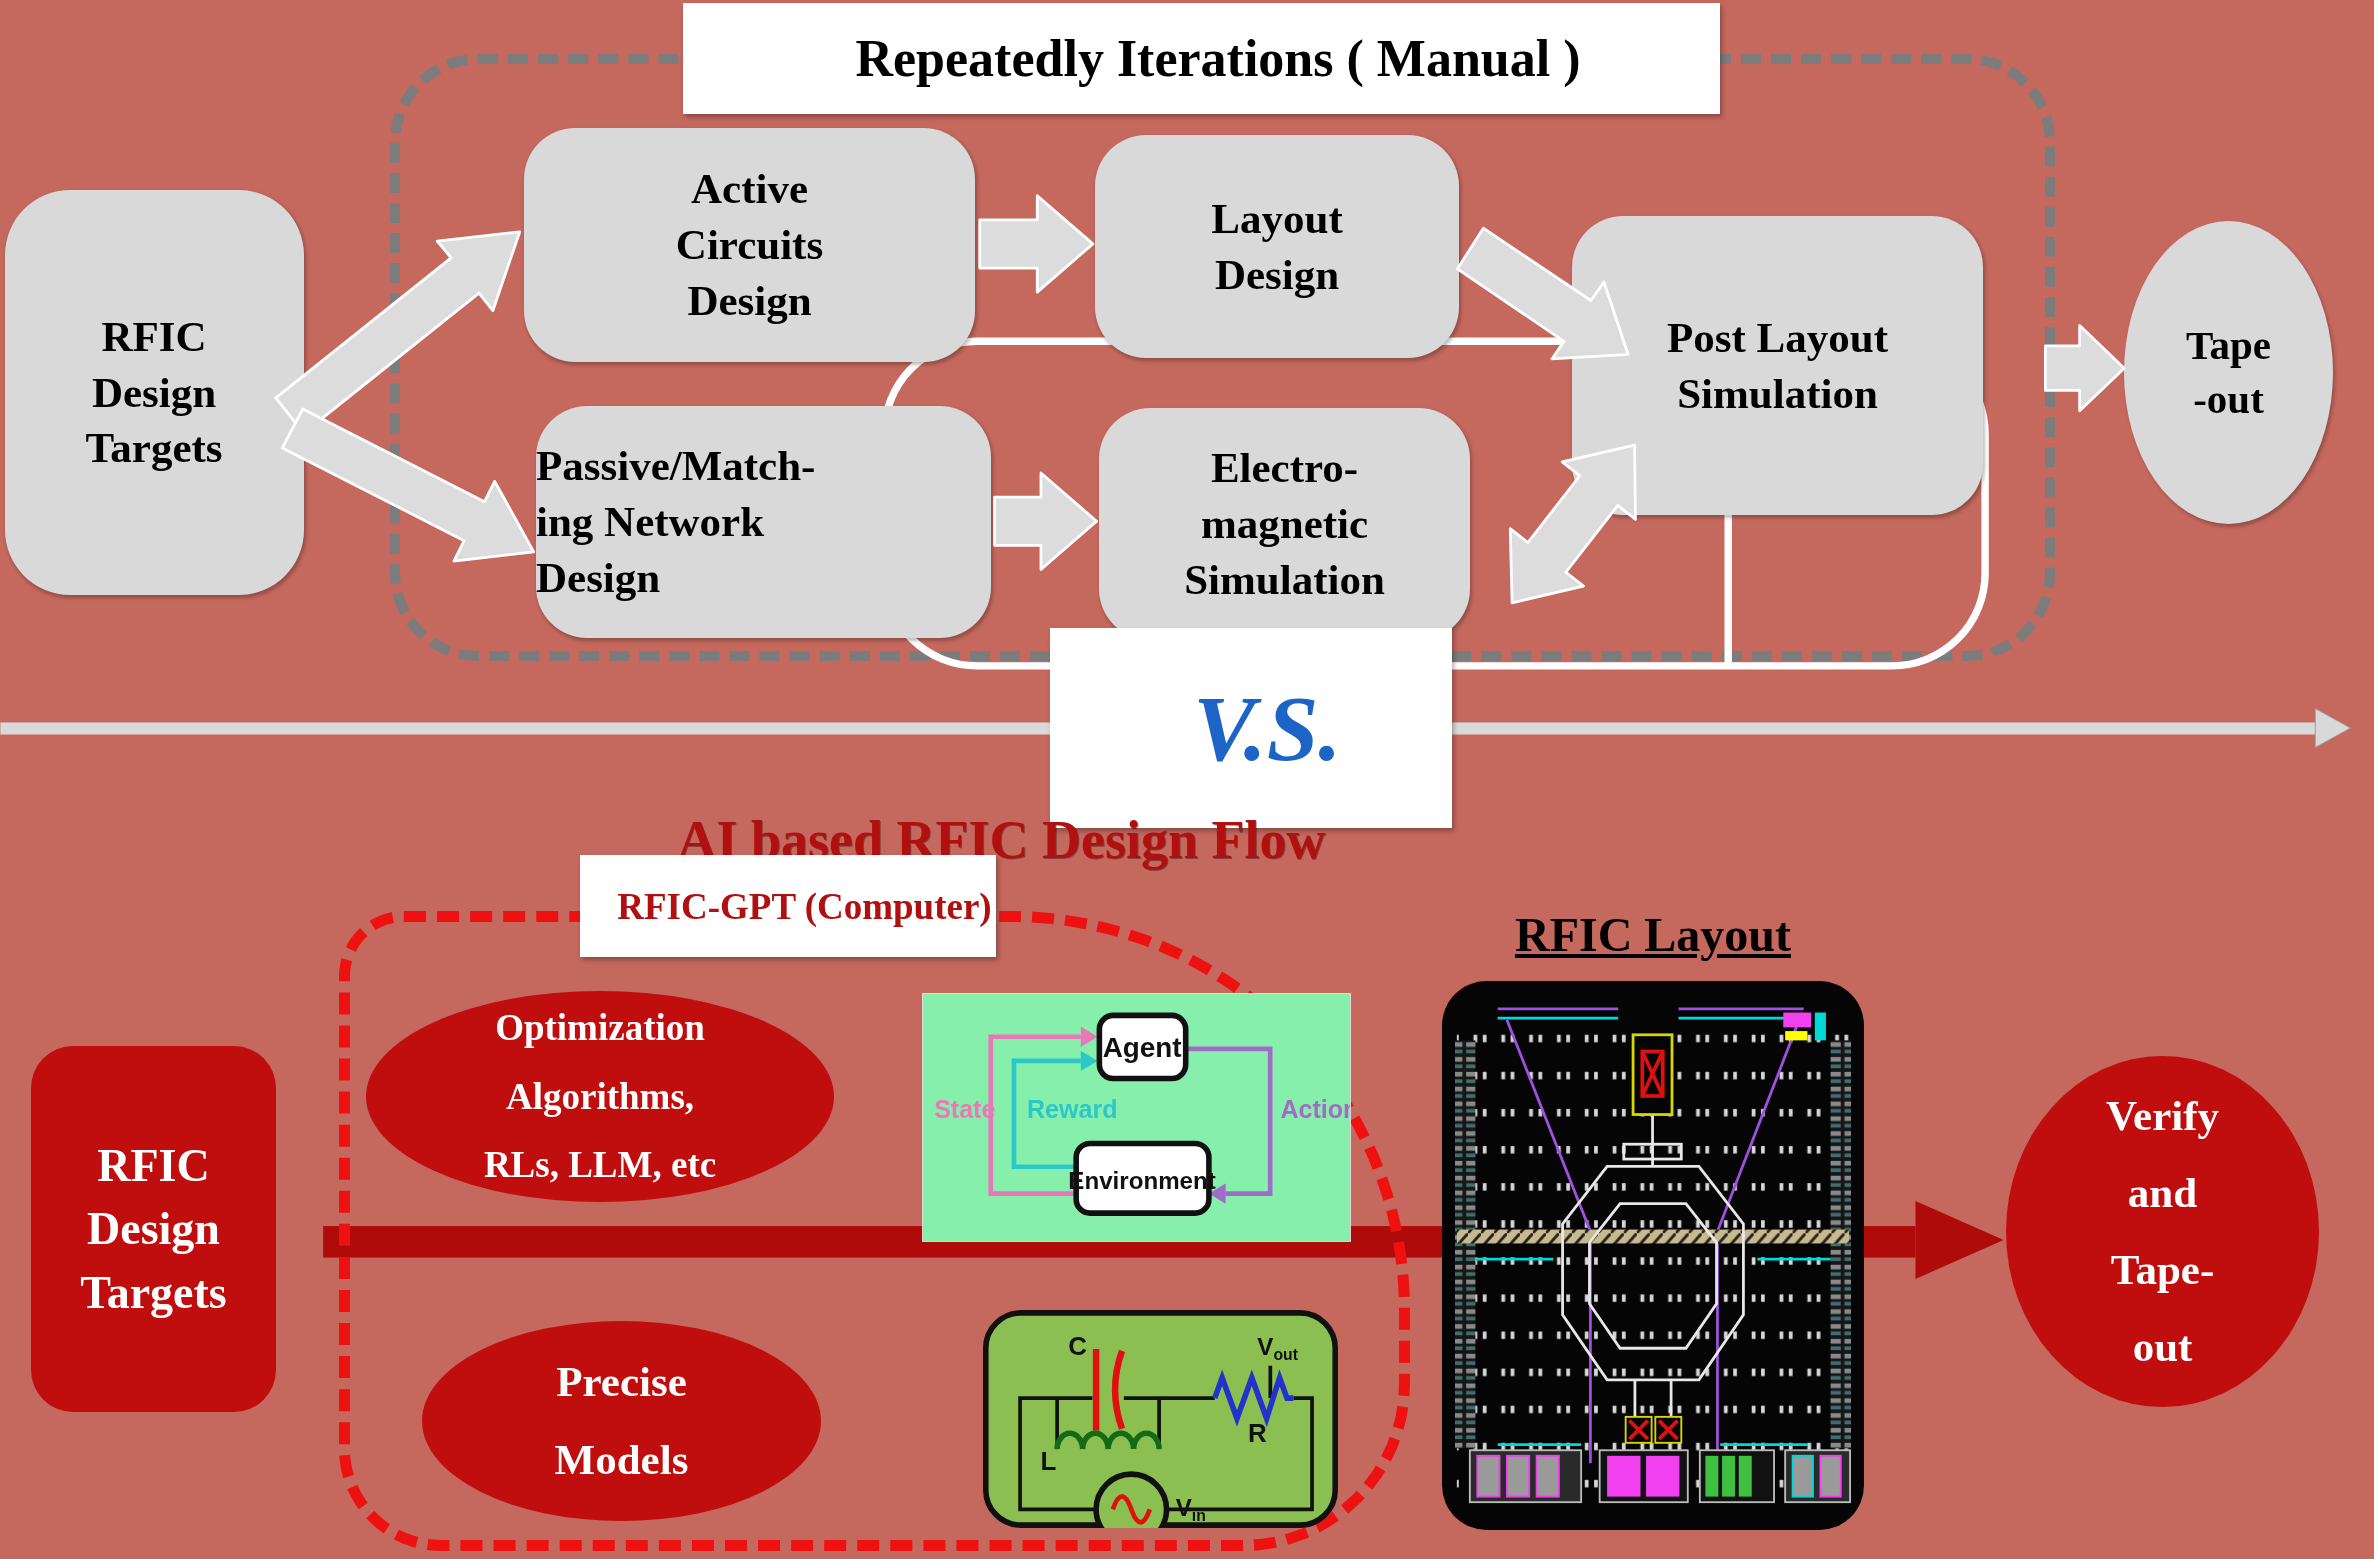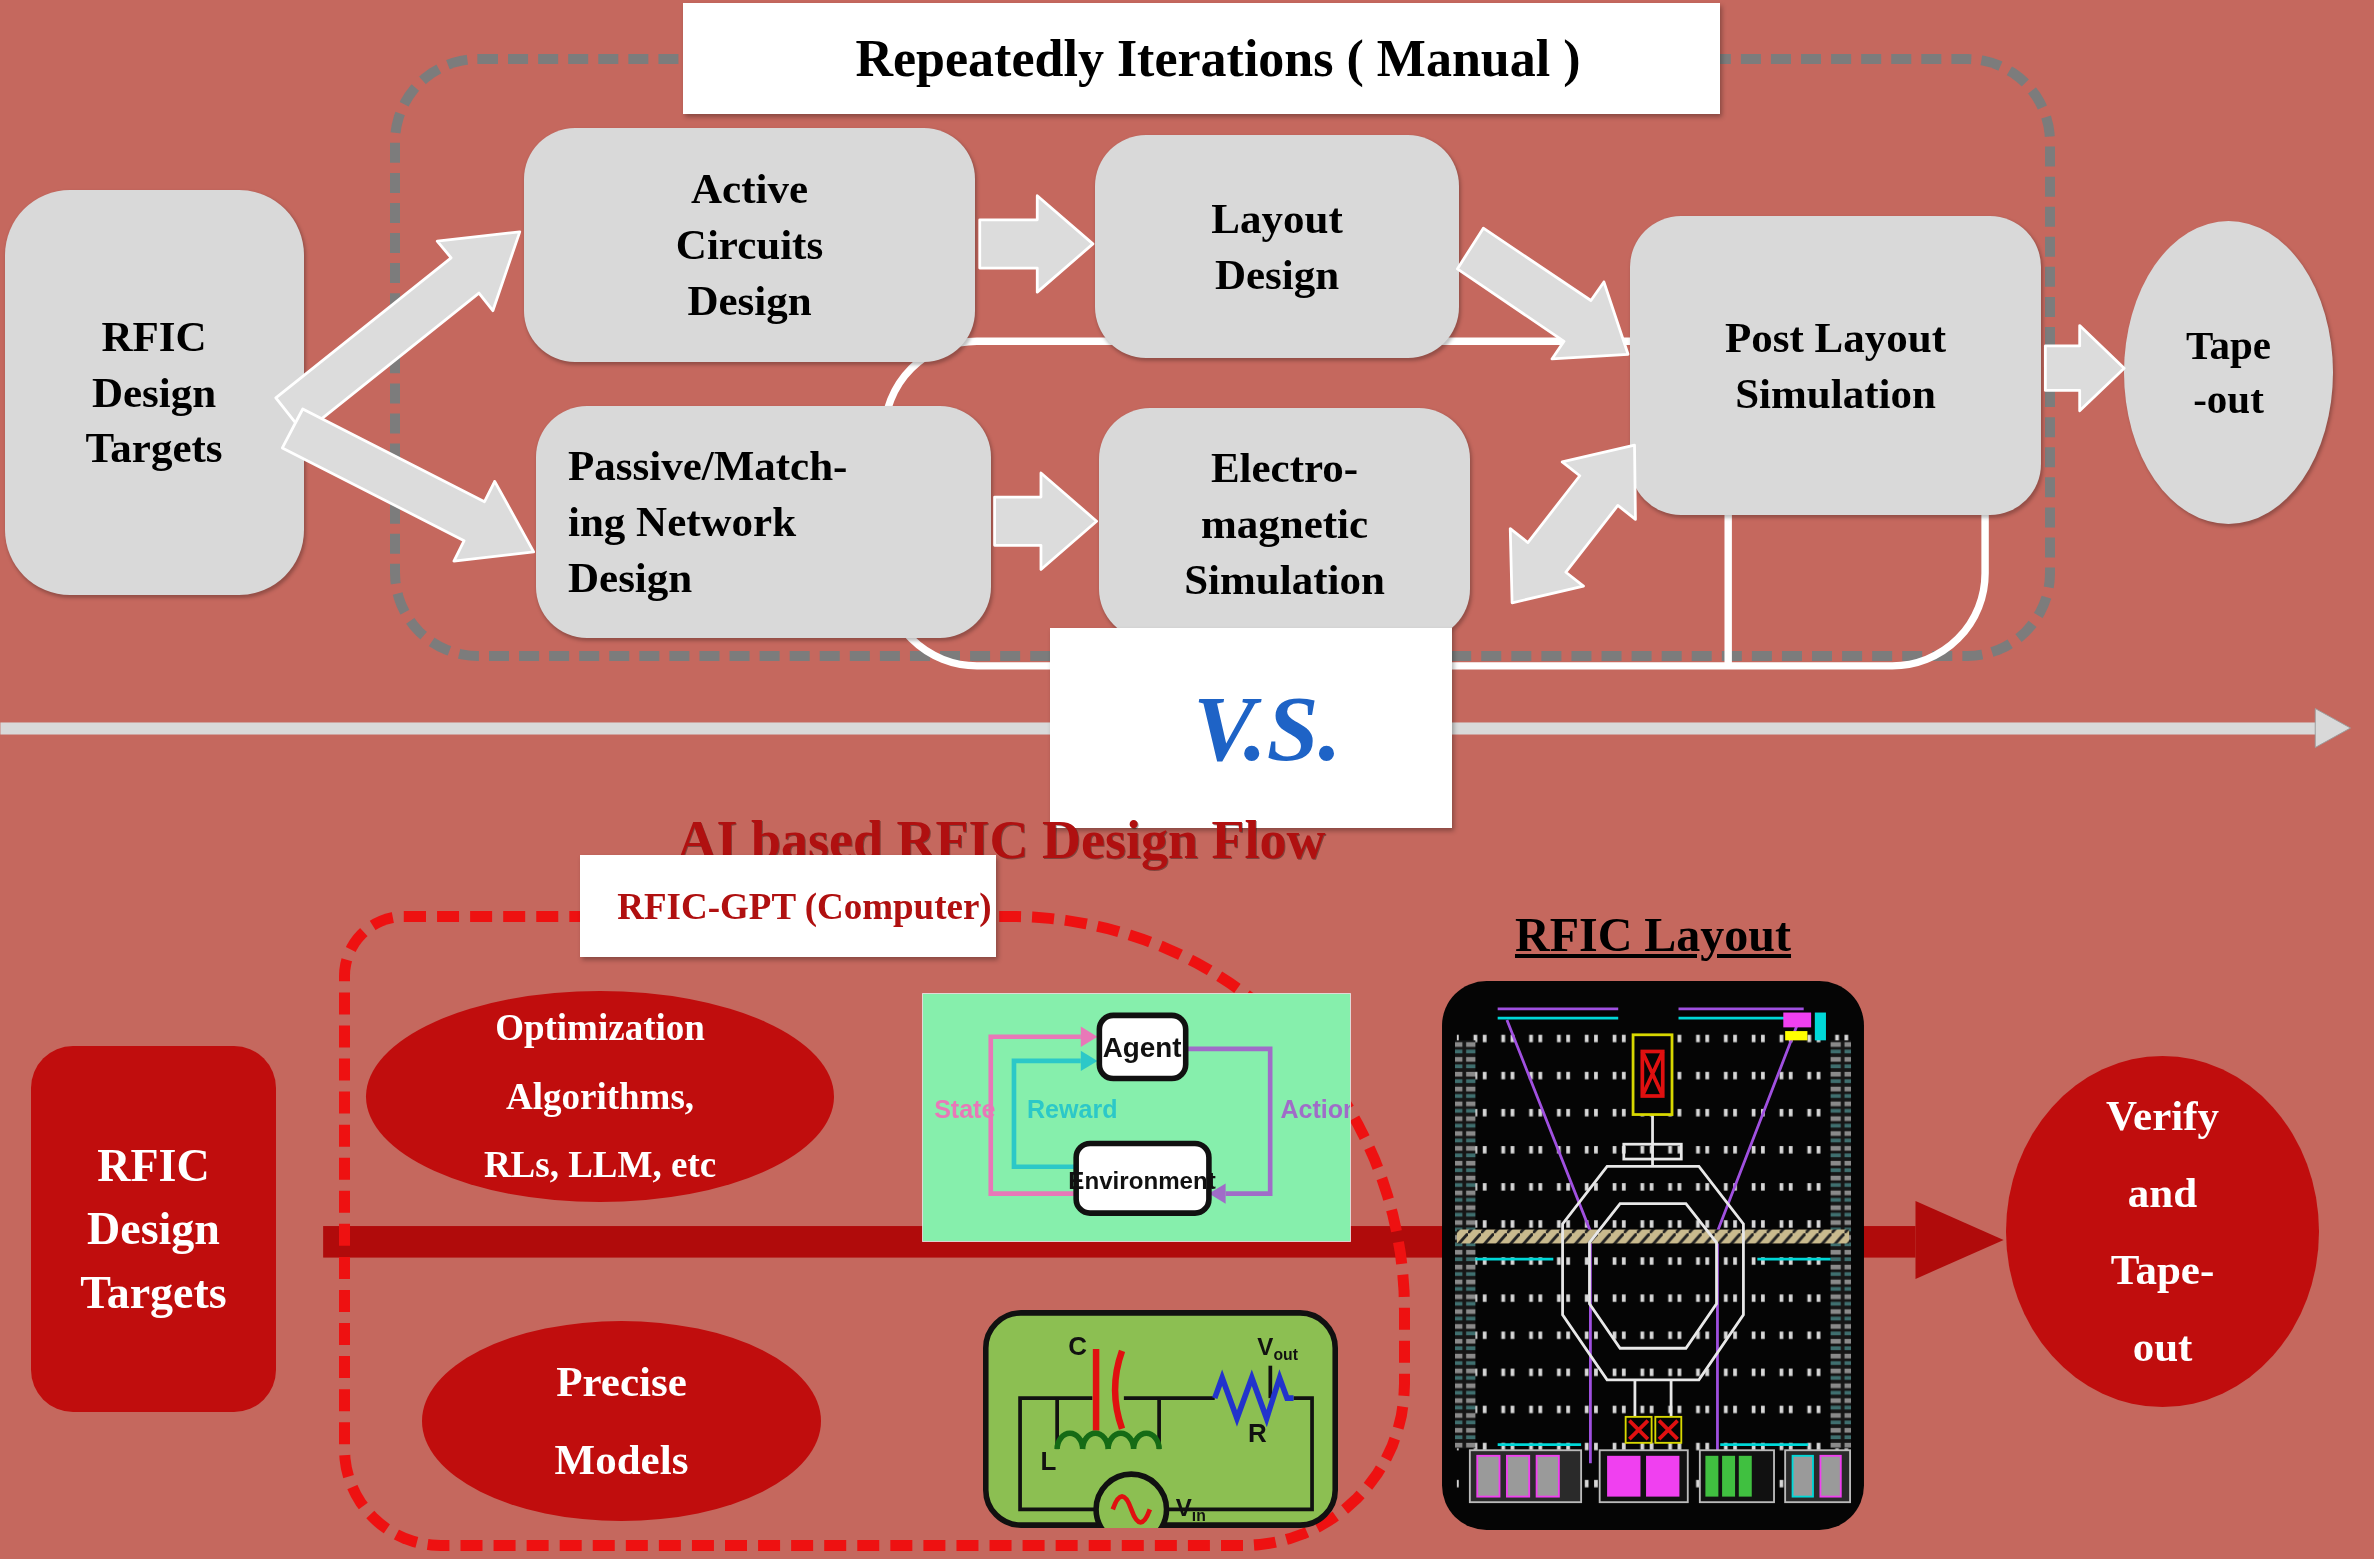--- a/index.html
+++ b/index.html
@@ -4,21 +4,21 @@
 <style>
   html,body{margin:0;padding:0;background:#888;}
   .canvas{position:relative;width:2375px;height:1559px;overflow:hidden;background:#c5685e;
           font-family:"Liberation Serif",serif;}
   .abs{position:absolute;}
   svg.layer{position:absolute;left:0;top:0;pointer-events:none;}
   
   .gbox{position:absolute;background:#d9d9d9;border-radius:51px;display:flex;flex-direction:column;
         justify-content:center;align-items:center;text-align:center;color:#000;
         font-weight:700;font-size:43px;line-height:1.30;box-shadow:1.9px 2.8px 3.7px rgba(0,0,0,.25);}
-  .gbox.leftalign{align-items:flex-start;text-align:left;padding-left:32px;box-sizing:border-box;}
+  .gbox.leftalign{align-items:flex-start;text-align:left;box-sizing:border-box;}
   .gellipse{position:absolute;background:#d9d9d9;border-radius:50%;display:flex;flex-direction:column;
         justify-content:center;align-items:center;text-align:center;color:#000;
         font-weight:700;font-size:41px;line-height:1.3;box-shadow:1.9px 2.8px 3.7px rgba(0,0,0,.25);}
   
   .dash-gray{position:absolute;left:390px;top:54px;width:1665px;height:607px;
         border:10.2px dashed #7c7c7c;border-radius:88px;box-sizing:border-box;}
   .dash-red{position:absolute;left:339px;top:911px;width:1071px;height:640px;
         border:11px dashed #ee1111;border-radius:65px 399px 167px 102px;box-sizing:border-box;}
   
   .wtitle{position:absolute;background:#fff;display:flex;justify-content:center;align-items:center;
@@ -70,21 +70,21 @@
     <div>ing Network</div>
     <div>Design</div>
   </div>
 
   <div class="gbox" style="left:1099px;top:408px;width:371px;height:232px;">
     <div>Electro-</div>
     <div>magnetic</div>
     <div>Simulation</div>
   </div>
 
-  <div class="gbox" style="left:1630px;top:216px;width:411px;height:299px;">
+  <div class="gbox" style="left:1572px;top:216px;width:411px;height:299px;">
     <div>Post Layout</div>
     <div>Simulation</div>
   </div>
 
   <div class="gellipse" style="left:2124px;top:221px;width:209px;height:303px;">
     <div>Tape</div>
     <div>-out</div>
   </div>
 
   <svg class="layer" width="2375" height="1559" viewBox="0 0 2560 1681">

